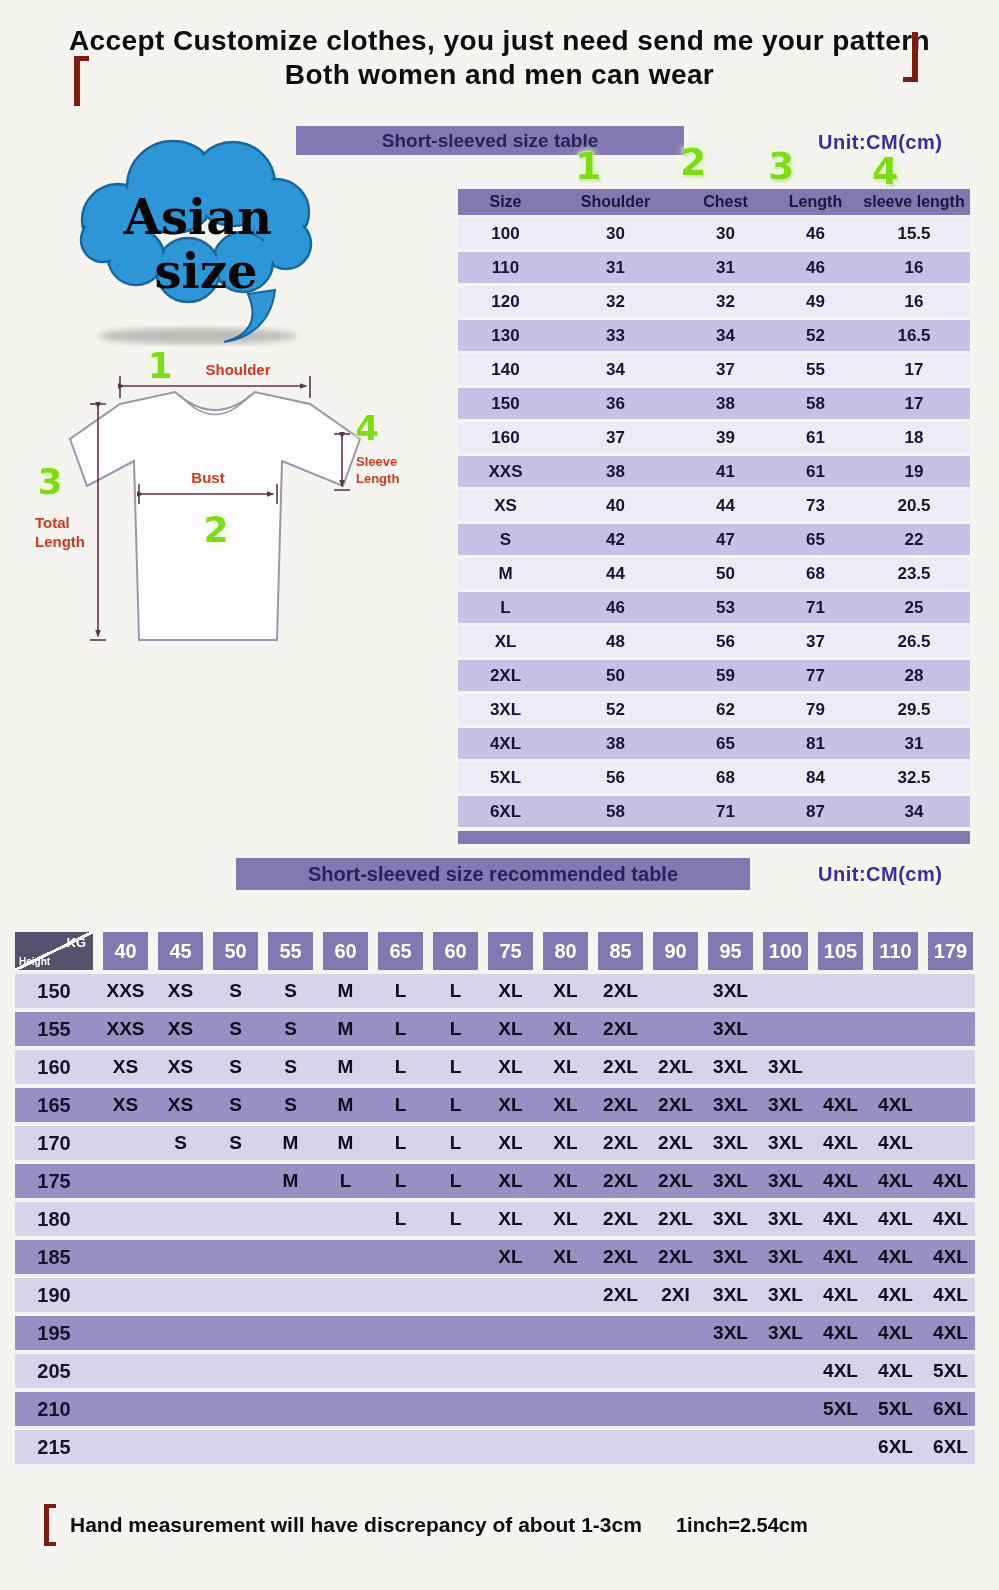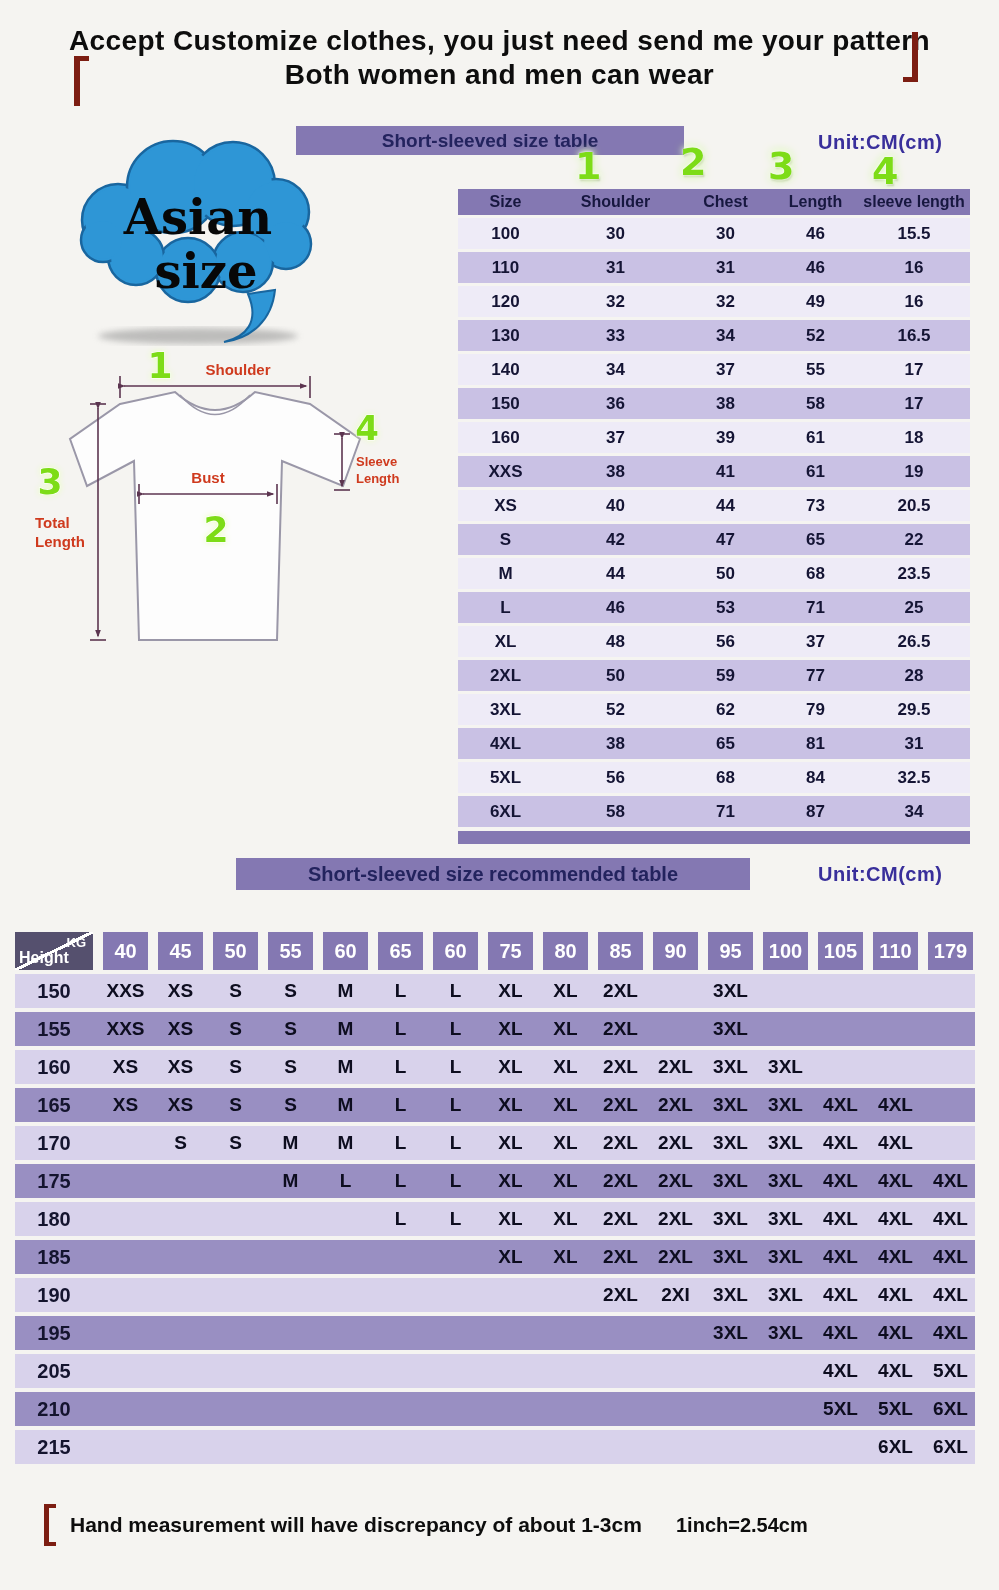--- a/index.html
+++ b/index.html
@@ -55,21 +55,21 @@
 
   
   .rec-wrap { left:15px; top:932px; width:960px; }
   .rec-header { display:flex; }
   .kg-corner { position:relative; width:78px; height:38px; margin-right:10px;
     background:
       linear-gradient(to bottom right, rgba(255,255,255,0) calc(50% - 1.5px), #ffffff calc(50% - 1.5px),
                       #ffffff calc(50% + 1.5px), rgba(255,255,255,0) calc(50% + 1.5px)),
       #55506e; }
   .kg-corner .kg  { position:absolute; top:3px; right:7px; color:#ffffff; font-size:13px; font-weight:bold; }
-  .kg-corner .hgt { position:absolute; bottom:3px; left:4px; color:#ffffff; font-size:16px; font-weight:bold;text-align:center; }
+  .kg-corner .hgt { position:absolute; bottom:3px; left:4px; color:#ffffff; font-size:10px; font-weight:bold;text-align:center; }
   .kg-cell { width:45px; height:38px; margin-right:10px; background:#8478b2; color:#ffffff;
     font-size:20px; font-weight:bold; display:flex; align-items:center; justify-content:center; }
   .kg-cell:last-child { margin-right:0; }
   .rec-row { display:flex; align-items:center; height:34px; margin-top:4px; }
   .rec-light  { background:#d8d2eb; }
   .rec-purple { background:#998fc2; }
   .rec-height { width:78px; margin-right:10px; text-align:center; font-size:20px; font-weight:bold; color:#14142e; }
   .rec-cell { width:45px; margin-right:10px; text-align:center; font-size:19px; font-weight:bold;
               color:#0d0d1f; white-space:nowrap; }
   .rec-cell:last-child { margin-right:0; }

